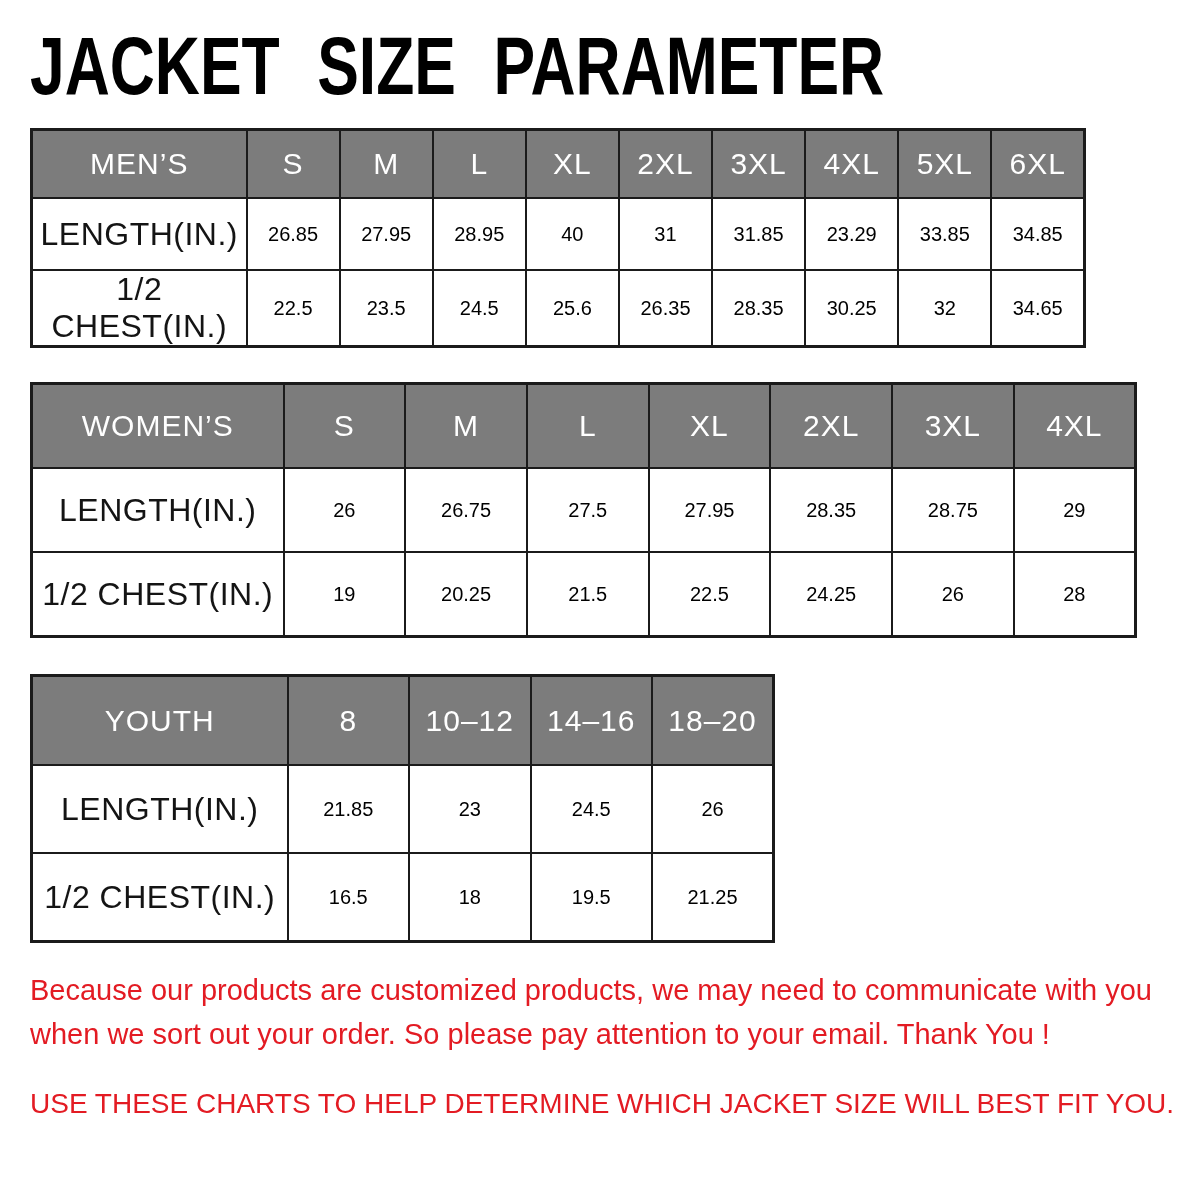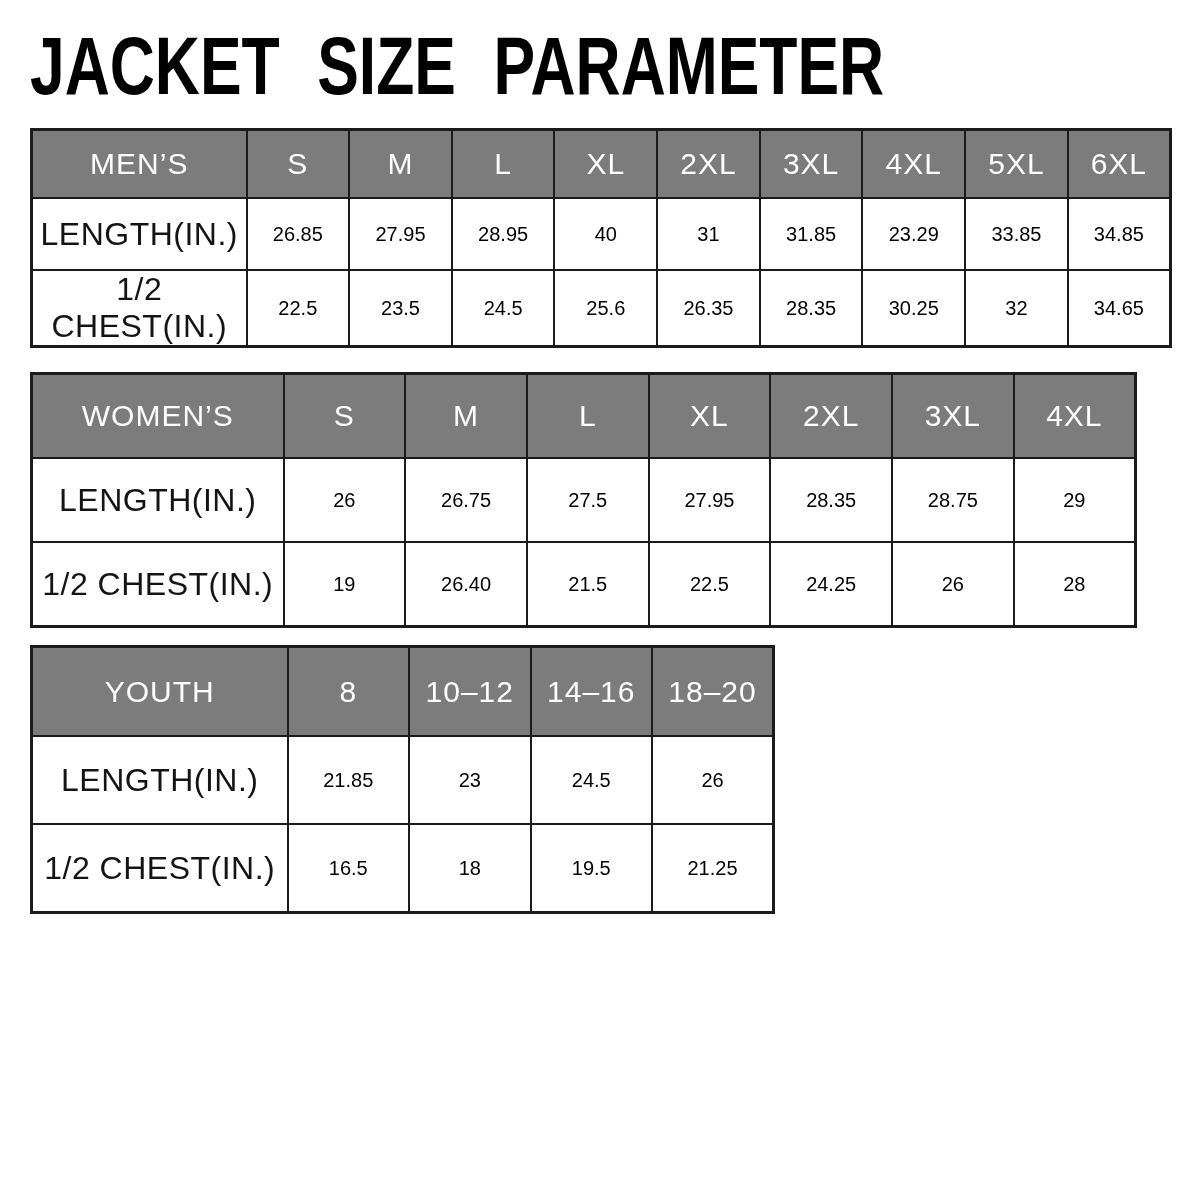--- a/index.html
+++ b/index.html
@@ -69,31 +69,31 @@
     background: #ffffff;
   }
   table.size-table td.cell-value {
     font-family: Liberation Sans, sans-serif;
     font-size: 20px;
     color: #000000;
     background: #ffffff;
   }
 
   
-  table.t0 { width: 1142px; margin-top: 22px; }
+  table.t0 { width: 1056px; margin-top: 22px; }
   table.t0 thead th { height: 66px; }
   table.t0 td { height: 70px; }
   table.t0 col.first { width: 215px; }
 
-  table.t1 { width: 1107px; margin-top: 24px; }
+  table.t1 { width: 1107px; margin-top: 34px; }
   table.t1 thead th { height: 82px; }
   table.t1 td { height: 82px; }
   table.t1 col.first { width: 252px; }
 
-  table.t2 { width: 745px; margin-top: 17px; }
+  table.t2 { width: 745px; margin-top: 36px; }
   table.t2 thead th { height: 87px; }
   table.t2 td { height: 86px; }
   table.t2 col.first { width: 256px; }
 
   
   .footer-para {
     margin-top: 26px;
     max-width: 1168px;
     font-size: 29px;
     line-height: 1.5;
@@ -204,21 +204,21 @@
               <td class="cell-value">26.75</td>
               <td class="cell-value">27.5</td>
               <td class="cell-value">27.95</td>
               <td class="cell-value">28.35</td>
               <td class="cell-value">28.75</td>
               <td class="cell-value">29</td>
             </tr>
             <tr>
               <td class="row-label">1/2 CHEST(IN.)</td>
               <td class="cell-value">19</td>
-              <td class="cell-value">26.40</td>
+              <td class="cell-value">20.25</td>
               <td class="cell-value">21.5</td>
               <td class="cell-value">22.5</td>
               <td class="cell-value">24.25</td>
               <td class="cell-value">26</td>
               <td class="cell-value">28</td>
             </tr>
           </tbody>
         </table>
       </div>
     <div>
@@ -252,15 +252,17 @@
               <td class="cell-value">16.5</td>
               <td class="cell-value">18</td>
               <td class="cell-value">19.5</td>
               <td class="cell-value">21.25</td>
             </tr>
           </tbody>
         </table>
       </div>
   </div>
 
-
+  <div class="footer-para">Because our products are customized products, we may need to communicate with you when we sort out your order. So please pay attention to your email. Thank You !</div>
+
+  <div class="footer-charts">USE THESE CHARTS TO HELP DETERMINE WHICH JACKET SIZE WILL BEST FIT YOU.</div>
 
 </div>
 
 </body></html>

